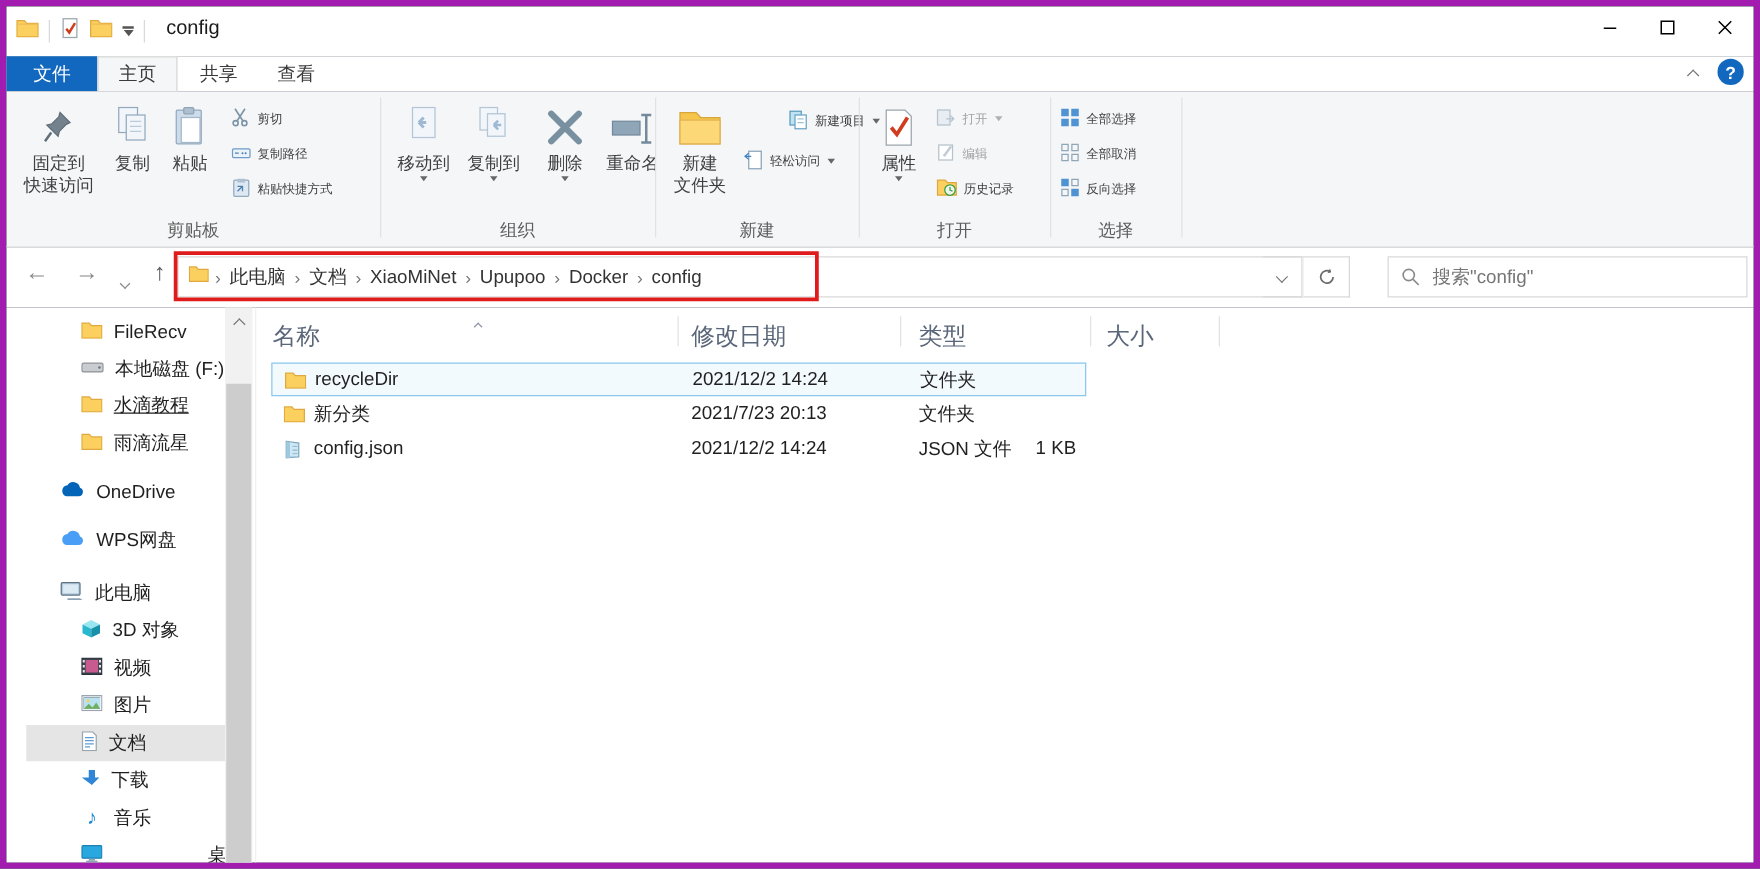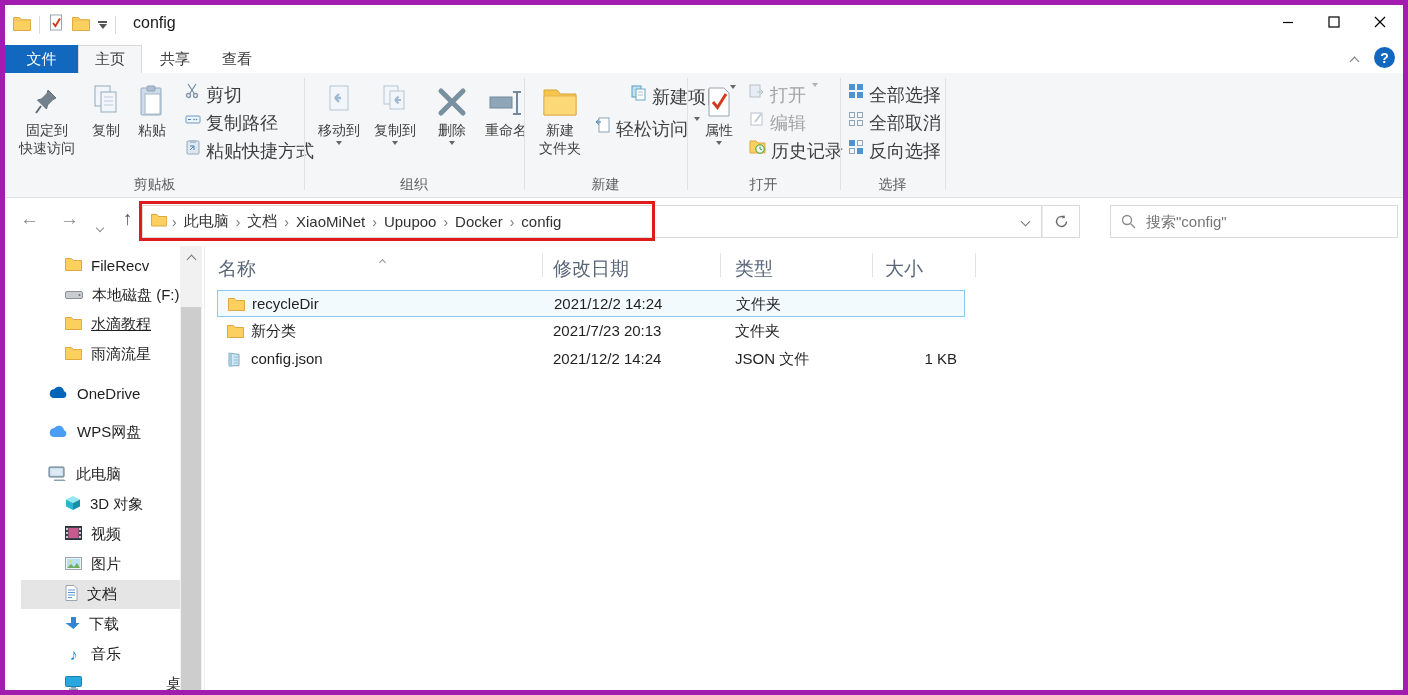--- a/index.html
+++ b/index.html
@@ -30,21 +30,21 @@
   .chev.up { transform:rotate(-135deg); }
   .chev.down { transform:rotate(45deg); }
   .help-btn { position:absolute; right:8px; top:42px; width:21px; height:21px; border-radius:50%; background:#1168be; color:#fff; font-size:14px; font-weight:bold; display:flex; align-items:center; justify-content:center; }
 
   
   .ribbon { position:absolute; left:0; top:68px; width:100%; height:125px; background:#f5f6f7; border-bottom:1px solid #e2e2e2; }
   .gdiv { position:absolute; top:5px; height:112px; width:1px; background:#e2e2e2; }
   .group-label { position:absolute; top:103px; font-size:14px; color:#5d5d5d; text-align:center; }
   .bigbtn { position:absolute; top:8px; display:flex; flex-direction:column; align-items:center; font-size:14px; color:#3f3f3f; line-height:18px; text-align:center; }
   .bigbtn .ic { height:36px; display:flex; align-items:flex-end; justify-content:center; margin-bottom:4px; }
-  .smallbtn { position:absolute; display:flex; gap:5px; font-size:18px; color:#3f3f3f; height:24px; }
+  .smallbtn { position:absolute; display:flex; align-items:center; gap:5px; font-size:10px; color:#3f3f3f; height:24px; }
   .smallbtn.disabled { color:#a2a2a2; }
   .bigbtn .cdn { margin-top:2px; }
   .cdn { width:0; height:0; border-left:3.5px solid transparent; border-right:3.5px solid transparent; border-top:4px solid #666; }
   .smallbtn .cdn { margin-left:1px; }
 
   
   .addressrow { position:absolute; left:0; top:193px; width:100%; height:48px; background:#fff; }
   .navbtn { position:absolute; top:10px; font-size:19px; color:#8a8a8a; }
   .nav-up { color:#5a5a5a; }
   .addrbox { position:absolute; left:137px; top:7px; width:900px; height:33px; background:#fff; border:1px solid #d9d9d9; border-right:none; display:flex; align-items:center; padding-left:8px; }
@@ -69,21 +69,21 @@
   .vscroll .arrow { position:absolute; left:0; top:4px; width:22px; display:flex; justify-content:center; }
   .vscroll .thumb { position:absolute; left:1px; top:61px; width:20px; height:393px; background:#cdcdcd; }
   .content-sep { position:absolute; left:199px; top:0; width:1px; height:454px; background:#f0f0f0; }
 
   .filearea { position:absolute; left:200px; top:0; right:0; height:454px; }
   .filehead { position:absolute; left:0; top:2px; width:100%; height:32px; font-size:19px; color:#5a6679; }
   .fh-cell { position:absolute; top:8px; }
   .fh-sep { position:absolute; top:5px; height:24px; width:1px; background:#e2e2e2; }
   .sort-chev { position:absolute; left:175px; top:0px; }
   .sort-chev .chev { width:5px; height:5px; border-color:#8a94a5; }
-  .frow { position:absolute; left:12px; width:748px; height:27px; font-size:15px; color:#211f1f; }
+  .frow { position:absolute; left:12px; width:652px; height:27px; font-size:15px; color:#211f1f; }
   .frow.selected { border:1px solid #8cc7ee; background:#f2fafe; }
   .fcell { position:absolute; top:4px; white-space:nowrap; }
   .fc-icon { left:10px; top:6px; }
   .fc-name { left:34px; }
   .fc-date { left:336px; }
   .fc-type { left:518px; }
   .fc-size { right:8px; text-align:right; }
 </style>
 </head>
 <body>

